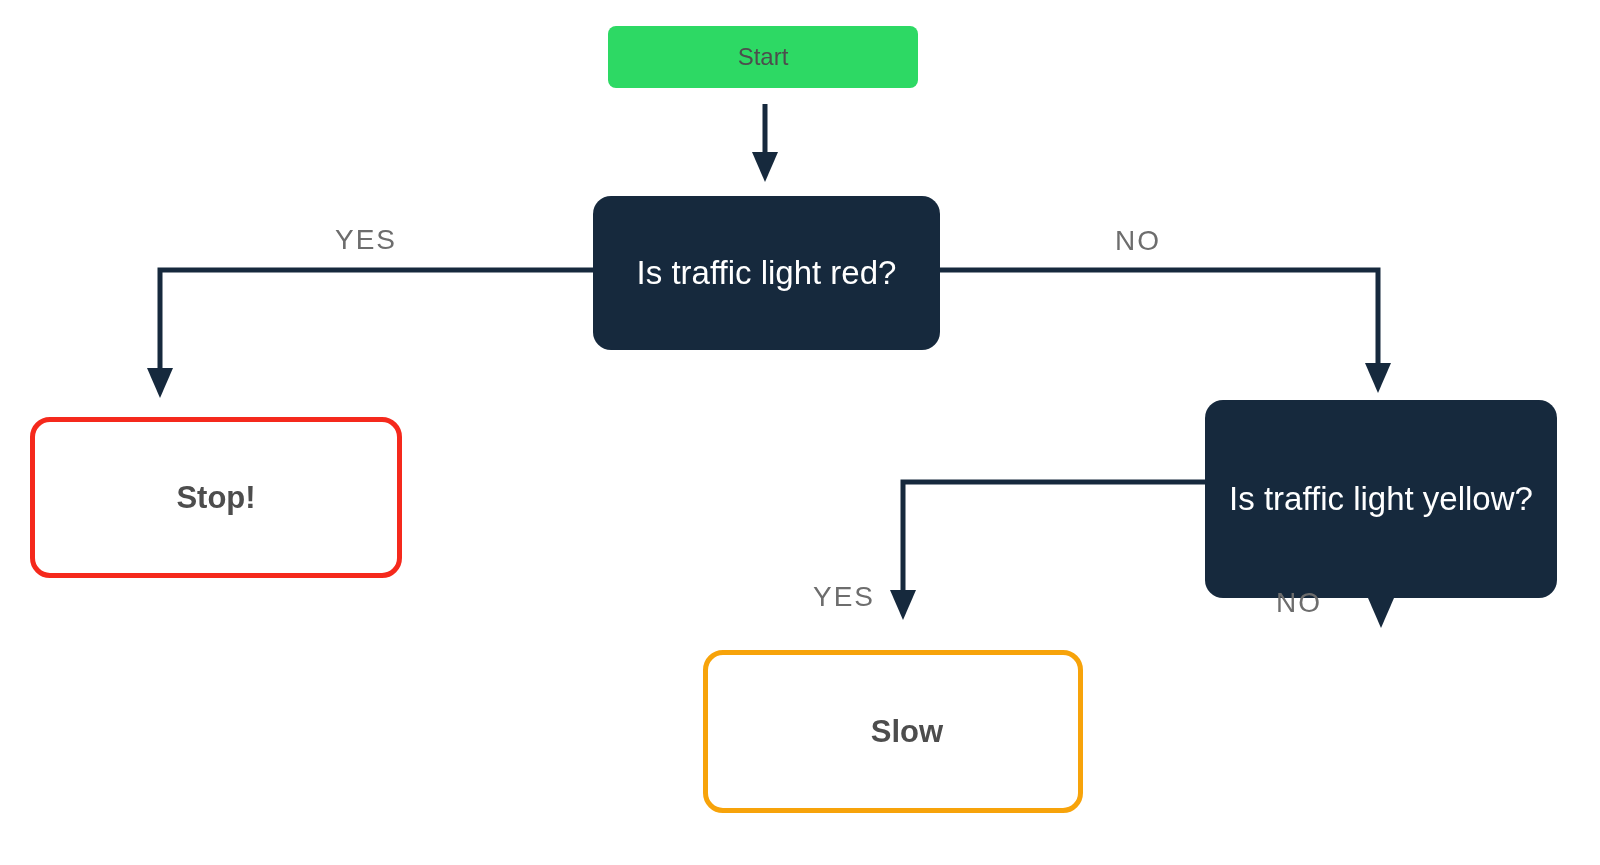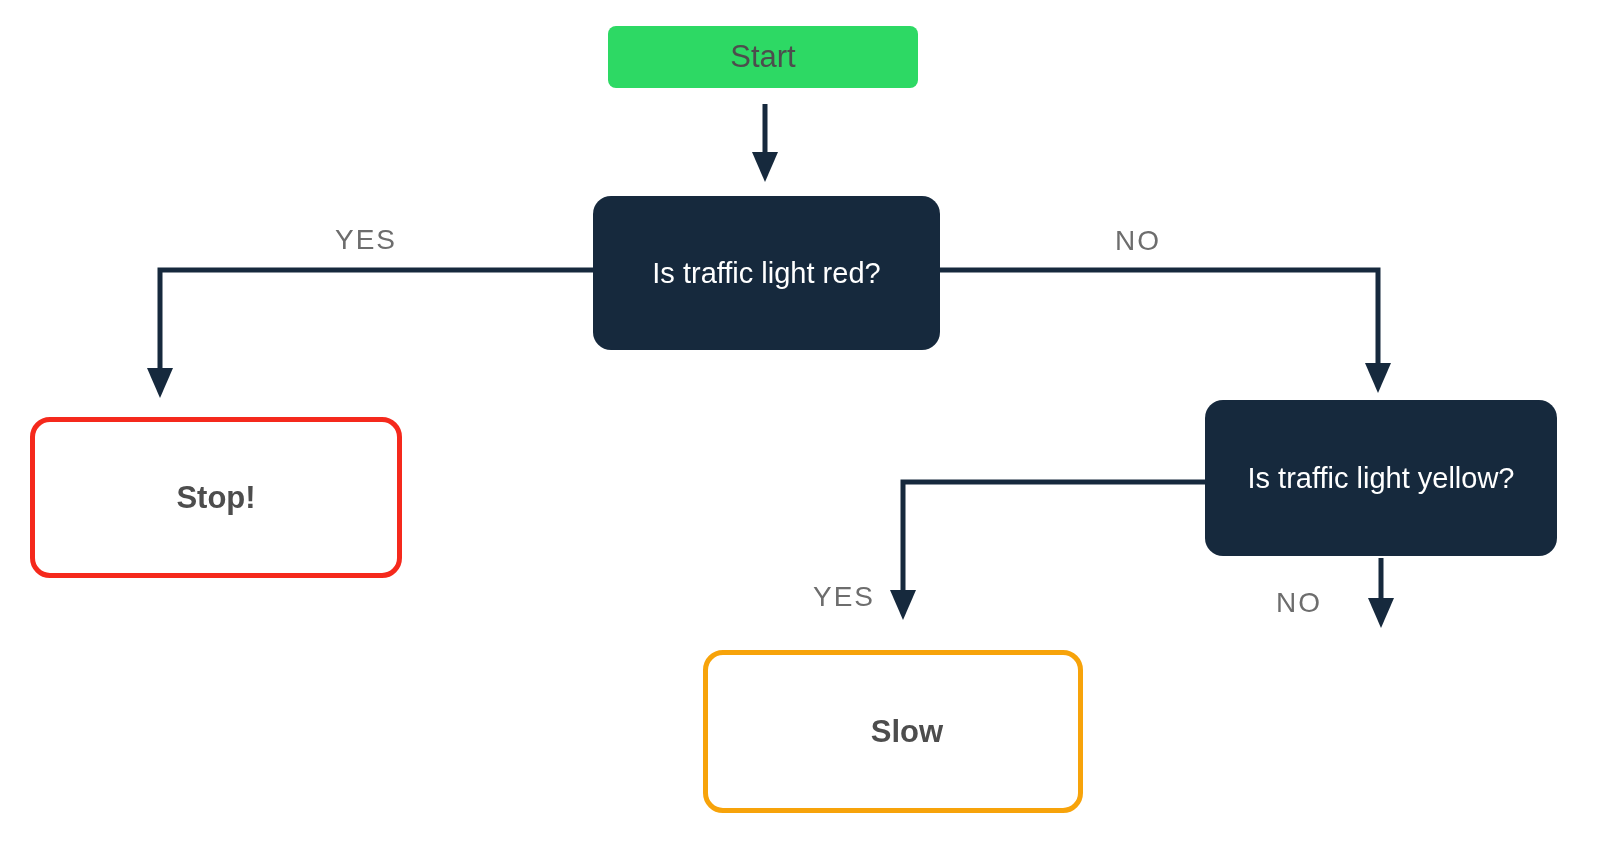--- a/index.html
+++ b/index.html
@@ -39,35 +39,35 @@
     justify-content: center;
     box-sizing: border-box;
     text-align: center;
   }
   .node-start {
     left: 608px; top: 26px;
     width: 310px; height: 62px;
     background: var(--color-green, #2dd964);
     border-radius: 8px;
     color: var(--color-text_dark, #4d4d4d);
-    font-size: 31px;
+    font-size: 24px;
   }
   .node-decision {
     background: var(--color-navy, #16293d);
     border-radius: 18px;
     color: #ffffff;
-    font-size: 29px;
+    font-size: 33px;
   }
   .node-decision-red {
     left: 593px; top: 196px;
     width: 347px; height: 154px;
   }
   .node-decision-yellow {
     left: 1205px; top: 400px;
-    width: 352px; height: 156px;
+    width: 352px; height: 198px;
   }
   .node-outcome {
     background: #ffffff;
     border-radius: 20px;
     border: 5px solid #000;
     color: var(--color-text_dark, #4d4d4d);
     font-size: 31px;
     font-weight: bold;
   }
   .node-outcome-stop {

